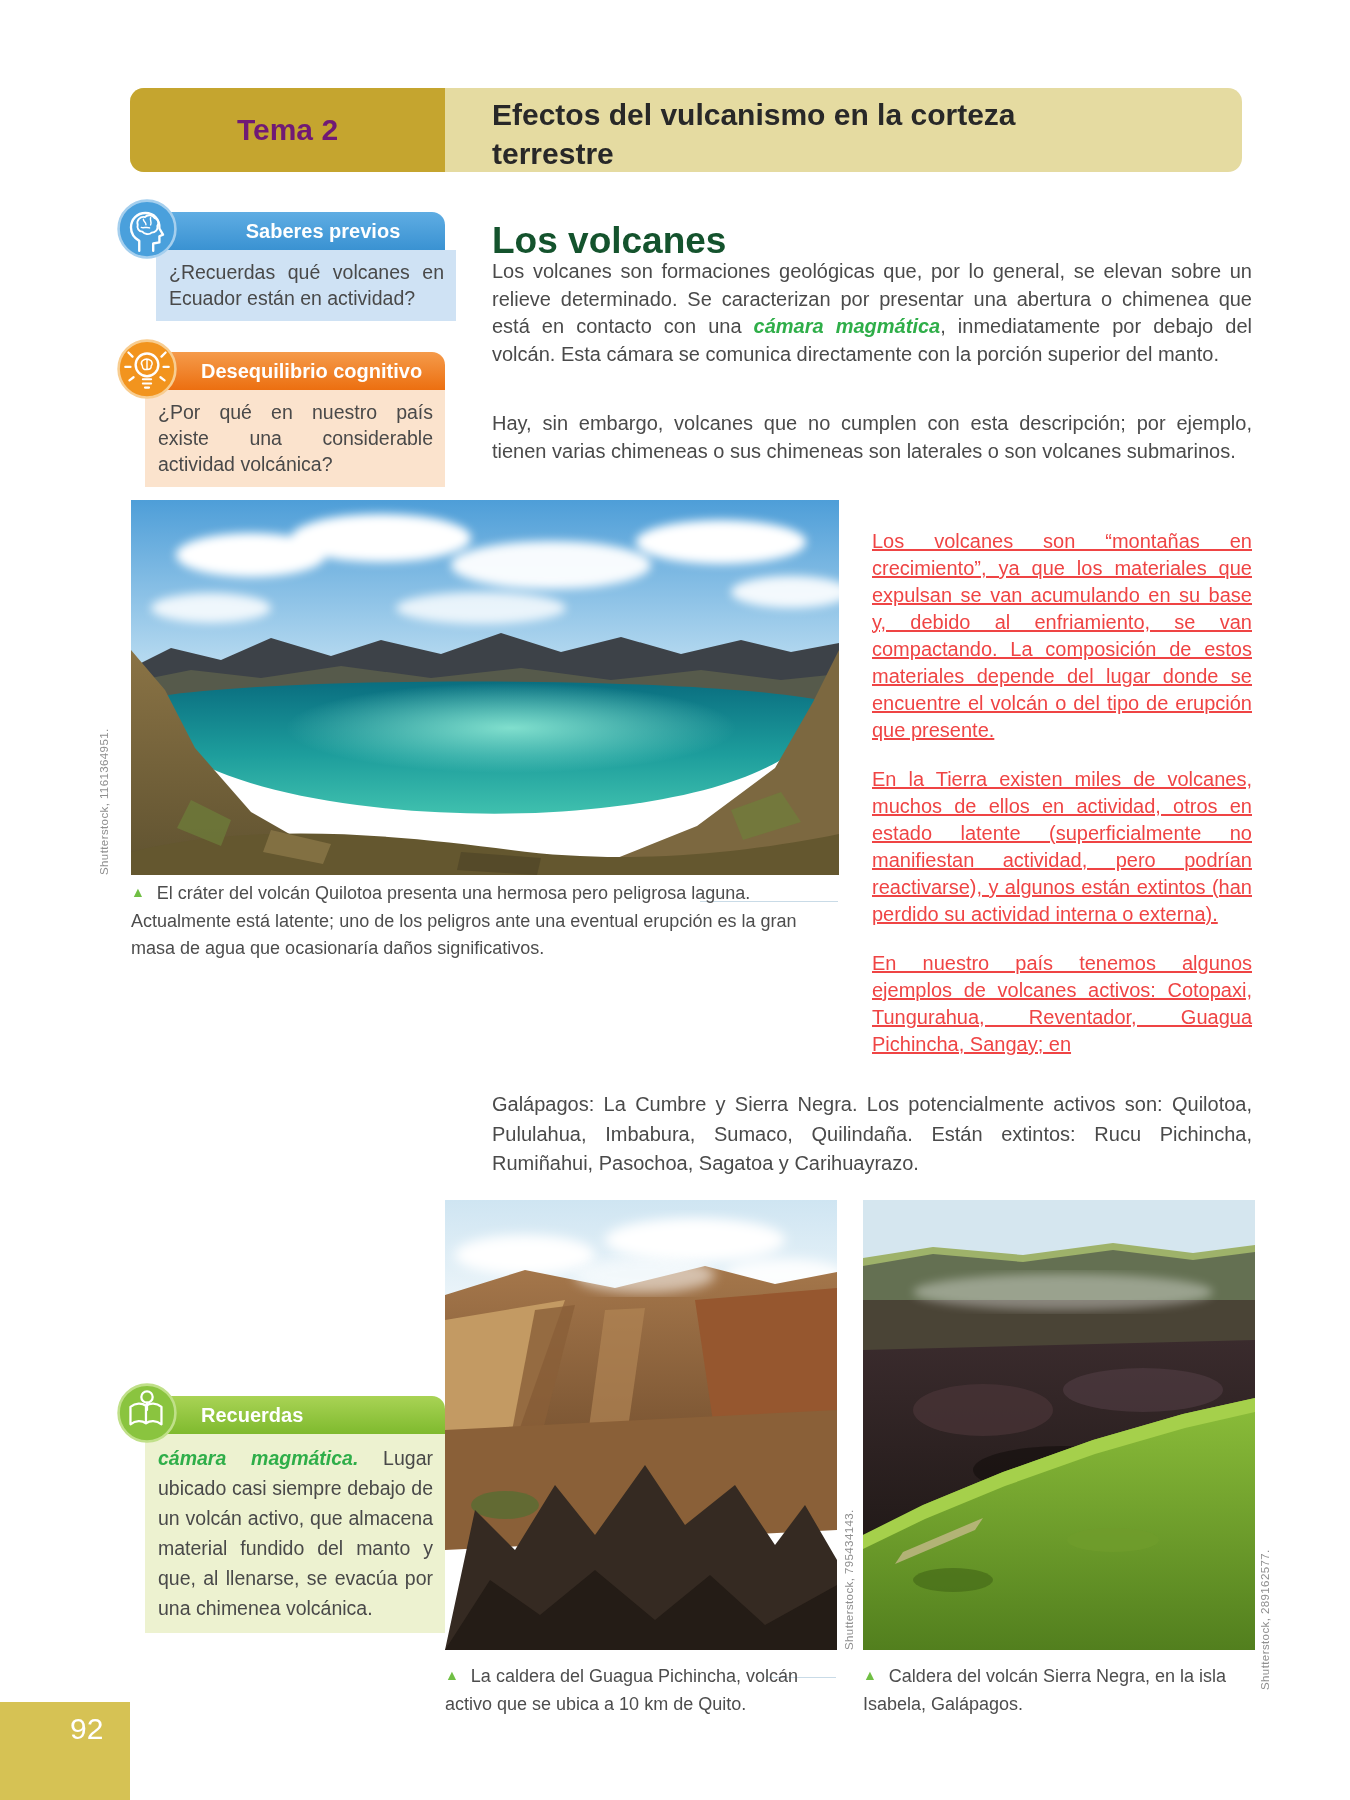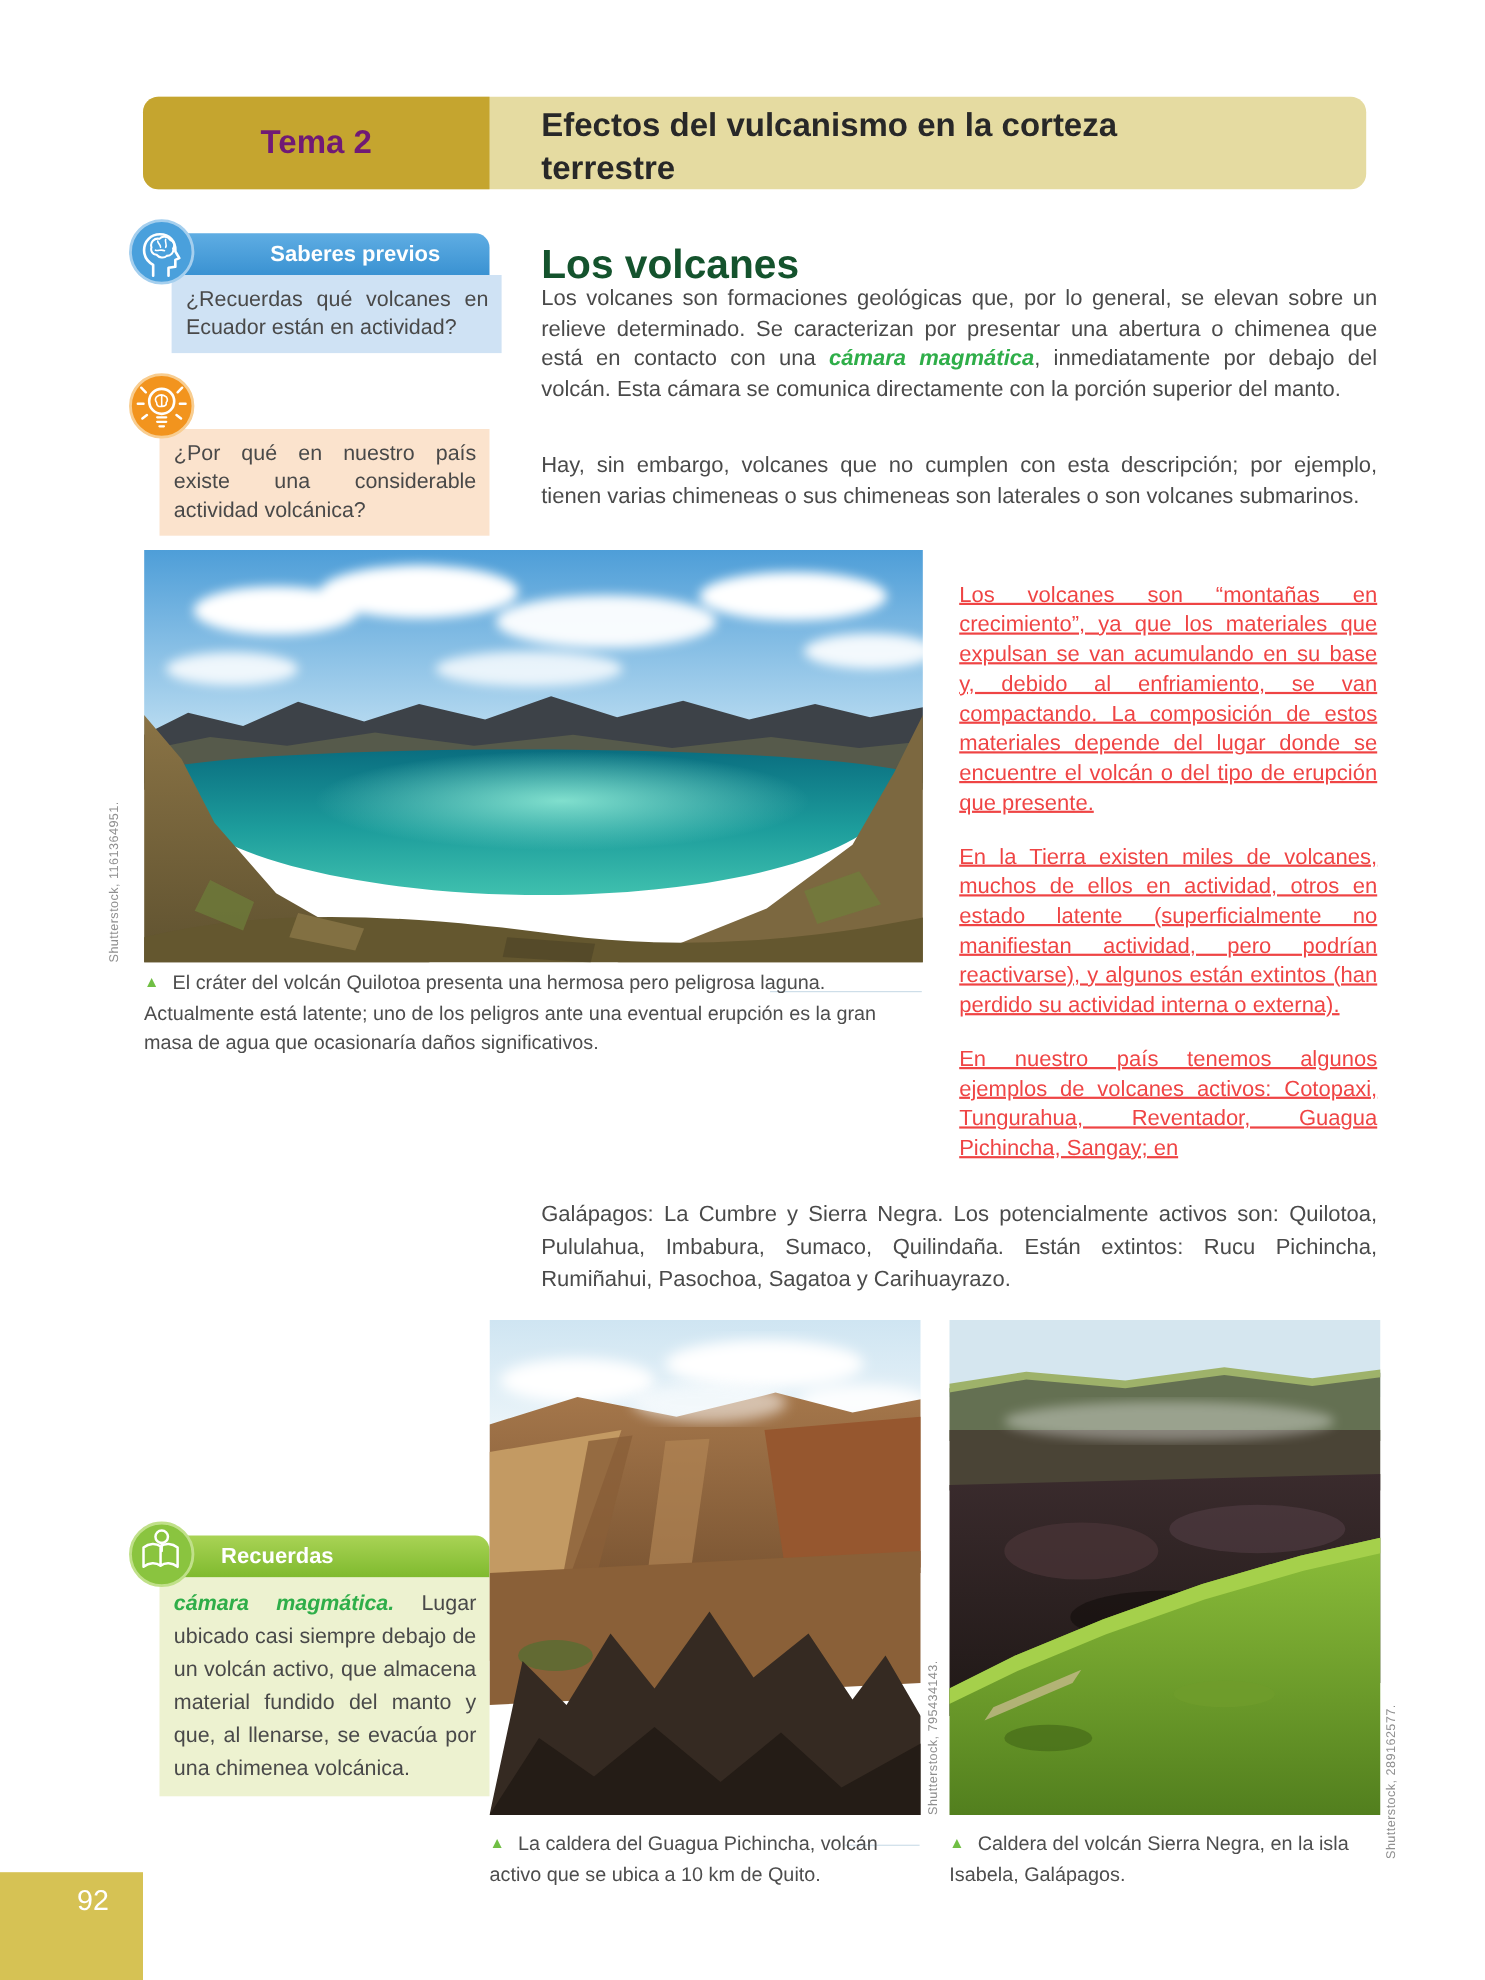--- a/index.html
+++ b/index.html
@@ -37,21 +37,21 @@
   
   .photo{display:block;}
   .caption{font-size:18px;line-height:27px;color:#4d4d4d;text-align:left;}
   .tri{color:#70bf44;font-size:14px;margin-right:12px;position:relative;top:-2px;}
   .credit-v{transform-origin:0 0;transform:rotate(-90deg);white-space:nowrap;
             font-size:11.5px;color:#8f8f8f;letter-spacing:.4px;}
   .hairline{height:1px;background:#c9dbe7;}
 
   
   .pagenum-block{left:0;top:1702px;width:130px;height:98px;background:#d6c254;}
-  .pagenum{left:70px;top:1712px;color:#fff;font-size:26px;}
+  .pagenum{left:70px;top:1712px;color:#fff;font-size:30px;}
 </style>
 </head>
 <body>
 
 <div class="page">
 
   <div class="abs band"></div>
   <div class="abs tema">
     <span>Tema 2</span>
   </div>
@@ -63,20 +63,23 @@
   <div class="abs box-body bb-blue" style="left:156px;top:250px;">
     <span>¿Recuerdas qué volcanes en Ecuador están en actividad?</span>
   </div>
   <svg class="abs icon-circle" style="left:116px;top:198px;" viewBox="0 0 60 60">
     <circle cx="30" cy="30" r="27.5" fill="#4aa0dc" stroke="#a5cfee" stroke-width="2.5"></circle>
     <path d="M36 51 v-7 l6 -1 v-6 l3.5 -1.5 -3.5 -6 c.5 -9 -5.5 -15 -13.5 -15 -8 0 -14 6 -14 14 0 6 3 10 8 13 v9.5" fill="none" stroke="#ffffff" stroke-width="2.3" stroke-linejoin="round" stroke-linecap="round"></path>
     <path d="M21 26c-1.5-4.5 2.5-8.5 7-7.5 2.5-3 7.5-2 9.5 1 3.5 1 4.5 4.5 2.5 7.5 1 3.5-2 6.5-5.5 6.5-2.5 2.5-7 1.5-9-1-3.5 0-5.5-3.5-4.5-6.5z" fill="none" stroke="#ffffff" stroke-width="1.8"></path>
     <path d="M26.5 20.5c0 2.5 2.5 2.5 2.5 5.5 m4.5 -7c-1 2.5 1.5 4.5 0 7 m-9 2.5c2.5 1 5 -1 8 .5" fill="none" stroke="#ffffff" stroke-width="1.4" stroke-linecap="round"></path>
   </svg>
 
+  <div class="abs box-head bh-orange" style="left:145px;top:352px;">
+    <span>Desequilibrio cognitivo</span>
+  </div>
   <div class="abs box-body bb-orange" style="left:145px;top:390px;">
     <span>¿Por qué en nuestro país existe una considerable actividad volcánica?</span>
   </div>
   <svg class="abs icon-circle" style="left:116px;top:338px;" viewBox="0 0 60 60">
     <circle cx="30" cy="30" r="27.5" fill="#f2941e" stroke="#f8cd90" stroke-width="2.5"></circle>
     <circle cx="30" cy="26" r="11" fill="none" stroke="#ffffff" stroke-width="2.3"></circle>
     <path d="M26 40 h8 M26 44 h8 M28 48 h4" stroke="#ffffff" stroke-width="2" stroke-linecap="round"></path>
     <path d="M25.5 22 q4 -3.5 8.5 0 q2 3 0 5 q.5 3.5 -4 3.5 q-4.5 .5 -4.5 -3.5 q-2 -2.5 0 -5z M30 20 v11" fill="none" stroke="#ffffff" stroke-width="1.4"></path>
     <path d="M12 14 l4 4 M48 14 l-4 4 M9 28 h5 M51 28 h-5 M13 41 l4 -3 M47 41 l-4 -3" stroke="#ffffff" stroke-width="2.2" stroke-linecap="round"></path>
   </svg>

